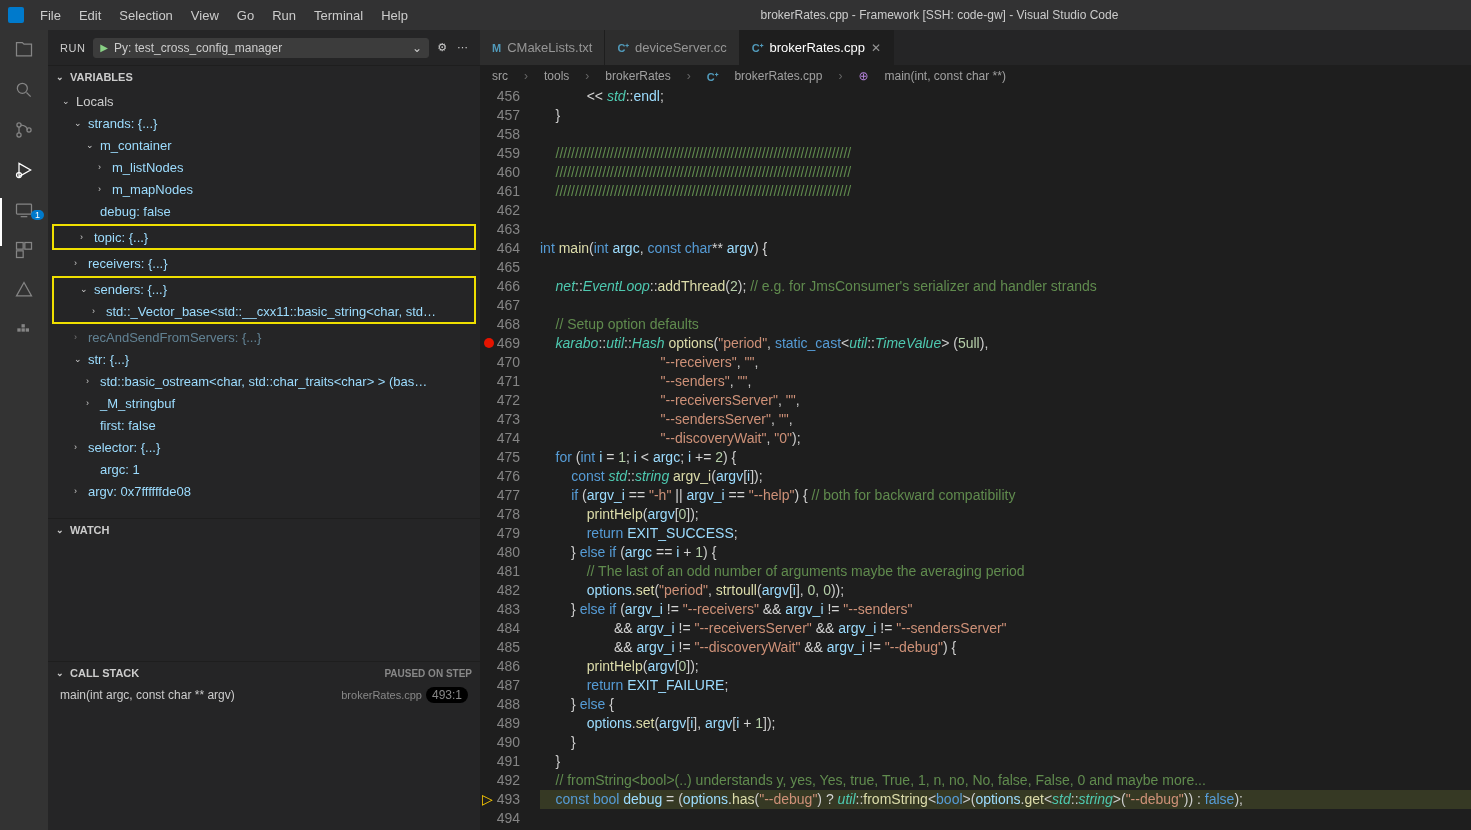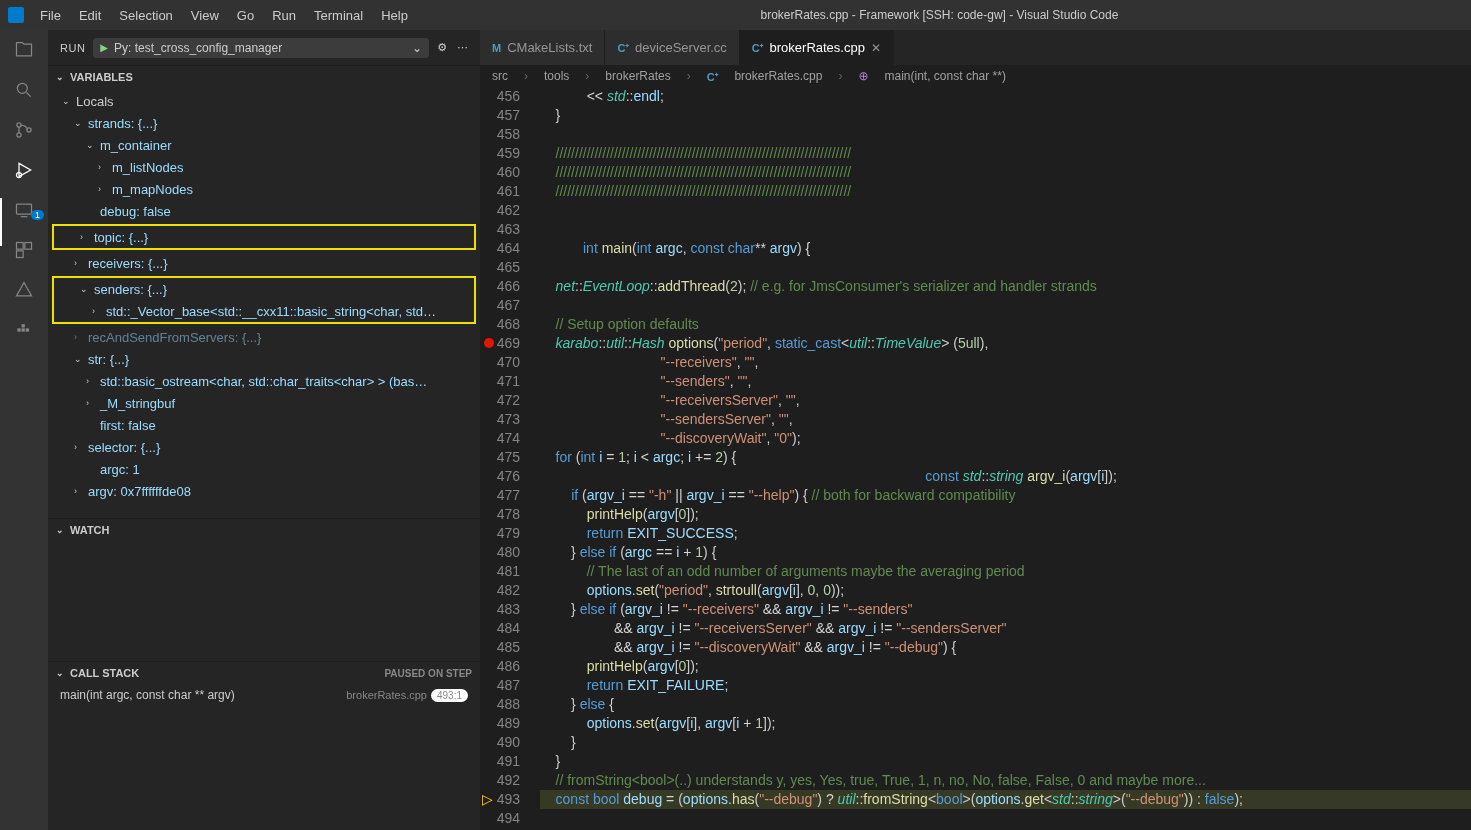--- a/index.html
+++ b/index.html
@@ -24,21 +24,21 @@
 .section { border-top:1px solid #1e1e1e; }
 .section-header { height:22px; display:flex; align-items:center; padding:0 8px; font-weight:700; font-size:11px; color:#cccccc; cursor:pointer; }
 .chev { font-size:9px; margin-right:4px; width:10px; }
 .var-tree { padding:2px 0; overflow-y:auto; flex:1; }
 .node { display:flex; align-items:center; height:22px; cursor:pointer; white-space:nowrap; overflow:hidden; }
 .node .chev { color:#cccccc; }
 .var-name { color:#9cdcfe; }
 .highlight-box { border:2px solid #f0e000; }
 .call-stack-item { display:flex; align-items:center; height:22px; padding:0 12px; font-size:12px; }
 .cs-right { margin-left:auto; color:#888; font-size:11px; display:flex; align-items:center; gap:4px; }
-.cs-badge { background:#ffffff; border-radius:8px; padding:1px 6px; font-size:10px; }
+.cs-badge { background:#000000; border-radius:8px; padding:1px 6px; font-size:12px; }
 .paused { font-size:10px; color:#888; margin-left:auto; }
 .editor-area { flex:1; background:#1e1e1e; display:flex; flex-direction:column; overflow:hidden; }
 .tabs { height:35px; background:#252526; display:flex; align-items:stretch; }
 .tab { display:flex; align-items:center; padding:0 12px; gap:6px; color:#969696; background:#2d2d2d; border-right:1px solid #1e1e1e; cursor:pointer; font-size:13px; }
 .tab.active { background:#1e1e1e; color:#ffffff; }
 .tab-icon { font-size:11px; font-weight:bold; }
 .tab-close { color:#969696; font-size:12px; }
 .breadcrumbs { height:22px; display:flex; align-items:center; padding:0 12px; font-size:12px; color:#a0a0a0; gap:16px; }
 .bc-sep { color:#666; }
 .code-area { flex:1; display:flex; overflow:hidden; font-family:Consolas,monospace; font-size:14px; line-height:19px; position:relative; }
@@ -334,33 +334,33 @@
         </div>
       <div class="code" id="code">
           <div class="code-line" style="position: relative;">            <span class="op">&lt;&lt;</span> <span class="ns">std</span>::<span class="var">endl</span>;</div>
           <div class="code-line" style="position: relative;">    }</div>
           <div class="code-line" style="position: relative;"></div>
           <div class="code-line" style="position: relative;">    <span class="cmt">////////////////////////////////////////////////////////////////////////////</span></div>
           <div class="code-line" style="position: relative;">    <span class="cmt">////////////////////////////////////////////////////////////////////////////</span></div>
           <div class="code-line" style="position: relative;">    <span class="cmt">////////////////////////////////////////////////////////////////////////////</span></div>
           <div class="code-line" style="position: relative;"></div>
           <div class="code-line" style="position: relative;"></div>
-          <div class="code-line" style="position: relative; margin-left: 43px;"><span class="kw">int</span> <span class="fn">main</span>(<span class="kw">int</span> <span class="var">argc</span>, <span class="kw">const</span> <span class="kw">char</span><span class="op">**</span> <span class="var">argv</span>) <span class="pun">{</span></div>
+          <div class="code-line" style="position: relative;"><span class="kw">int</span> <span class="fn">main</span>(<span class="kw">int</span> <span class="var">argc</span>, <span class="kw">const</span> <span class="kw">char</span><span class="op">**</span> <span class="var">argv</span>) <span class="pun">{</span></div>
           <div class="code-line" style="position: relative;"></div>
           <div class="code-line" style="position: relative;">    <span class="ns">net</span>::<span class="ns">EventLoop</span>::<span class="fn">addThread</span>(<span class="num">2</span>); <span class="cmt">// e.g. for JmsConsumer's serializer and handler strands</span></div>
           <div class="code-line" style="position: relative;"></div>
           <div class="code-line" style="position: relative;">    <span class="cmt">// Setup option defaults</span></div>
           <div class="code-line" style="position: relative;">    <span class="ns">karabo</span>::<span class="ns">util</span>::<span class="ns">Hash</span> <span class="fn">options</span>(<span class="str">"period"</span>, <span class="kw">static_cast</span>&lt;<span class="ns">util</span>::<span class="ns">TimeValue</span>&gt; (<span class="num">5ull</span>),<div class="bp"></div></div>
           <div class="code-line" style="position: relative;">                               <span class="str">"--receivers"</span>, <span class="str">""</span>,</div>
           <div class="code-line" style="position: relative;">                               <span class="str">"--senders"</span>, <span class="str">""</span>,</div>
           <div class="code-line" style="position: relative;">                               <span class="str">"--receiversServer"</span>, <span class="str">""</span>,</div>
           <div class="code-line" style="position: relative;">                               <span class="str">"--sendersServer"</span>, <span class="str">""</span>,</div>
           <div class="code-line" style="position: relative;">                               <span class="str">"--discoveryWait"</span>, <span class="str">"0"</span>);</div>
           <div class="code-line" style="position: relative;">    <span class="kw">for</span> (<span class="kw">int</span> <span class="var">i</span> <span class="op">=</span> <span class="num">1</span>; <span class="var">i</span> <span class="op">&lt;</span> <span class="var">argc</span>; <span class="var">i</span> <span class="op">+=</span> <span class="num">2</span>) {</div>
-          <div class="code-line" style="position: relative; text-align: center;">        <span class="kw">const</span> <span class="ns">std</span>::<span class="ns">string</span> <span class="fn">argv_i</span>(<span class="var">argv</span>[<span class="var">i</span>]);</div>
+          <div class="code-line" style="position: relative;">        <span class="kw">const</span> <span class="ns">std</span>::<span class="ns">string</span> <span class="fn">argv_i</span>(<span class="var">argv</span>[<span class="var">i</span>]);</div>
           <div class="code-line" style="position: relative;">        <span class="kw">if</span> (<span class="var">argv_i</span> <span class="op">==</span> <span class="str">"-h"</span> <span class="op">||</span> <span class="var">argv_i</span> <span class="op">==</span> <span class="str">"--help"</span>) { <span class="cmt">// both for backward compatibility</span></div>
           <div class="code-line" style="position: relative;">            <span class="fn">printHelp</span>(<span class="var">argv</span>[<span class="num">0</span>]);</div>
           <div class="code-line" style="position: relative;">            <span class="kw">return</span> <span class="var">EXIT_SUCCESS</span>;</div>
           <div class="code-line" style="position: relative;">        } <span class="kw">else if</span> (<span class="var">argc</span> <span class="op">==</span> <span class="var">i</span> <span class="op">+</span> <span class="num">1</span>) {</div>
           <div class="code-line" style="position: relative;">            <span class="cmt">// The last of an odd number of arguments maybe the averaging period</span></div>
           <div class="code-line" style="position: relative;">            <span class="var">options</span>.<span class="fn">set</span>(<span class="str">"period"</span>, <span class="fn">strtoull</span>(<span class="var">argv</span>[<span class="var">i</span>], <span class="num">0</span>, <span class="num">0</span>));</div>
           <div class="code-line" style="position: relative;">        } <span class="kw">else if</span> (<span class="var">argv_i</span> <span class="op">!=</span> <span class="str">"--receivers"</span> <span class="op">&amp;&amp;</span> <span class="var">argv_i</span> <span class="op">!=</span> <span class="str">"--senders"</span></div>
           <div class="code-line" style="position: relative;">                   <span class="op">&amp;&amp;</span> <span class="var">argv_i</span> <span class="op">!=</span> <span class="str">"--receiversServer"</span> <span class="op">&amp;&amp;</span> <span class="var">argv_i</span> <span class="op">!=</span> <span class="str">"--sendersServer"</span></div>
           <div class="code-line" style="position: relative;">                   <span class="op">&amp;&amp;</span> <span class="var">argv_i</span> <span class="op">!=</span> <span class="str">"--discoveryWait"</span> <span class="op">&amp;&amp;</span> <span class="var">argv_i</span> <span class="op">!=</span> <span class="str">"--debug"</span>) {</div>
           <div class="code-line" style="position: relative;">            <span class="fn">printHelp</span>(<span class="var">argv</span>[<span class="num">0</span>]);</div>

